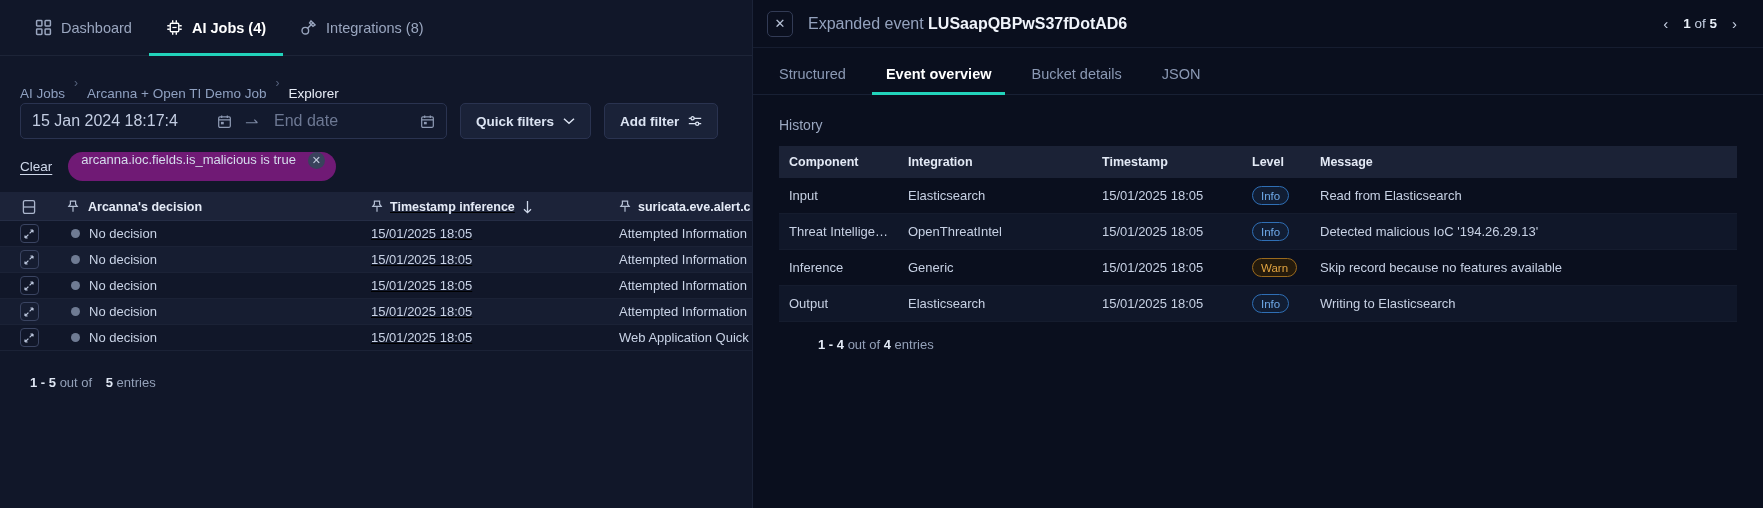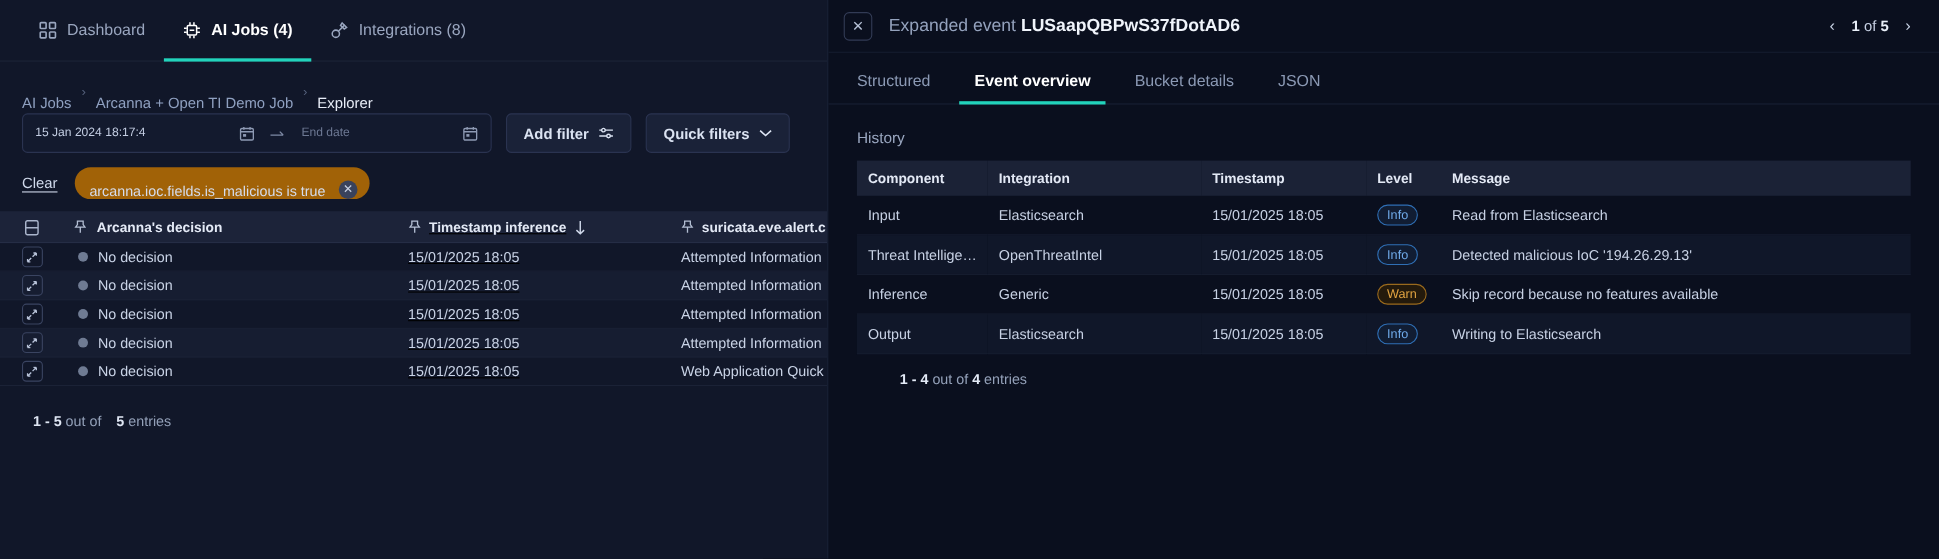--- a/index.html
+++ b/index.html
@@ -62,21 +62,21 @@
     padding: 10px 0 0 20px;
     height: 48px;
   }
   #daterange {
     display: flex; align-items: center;
     width: 427px; height: 36px;
     border: 1px solid #2a3350;
     border-radius: 5px;
     background: #131a2e;
     padding: 0 11px;
-    font-size: 11px;
+    font-size: 16px;
   }
   .dr-text { color: #c3cde2; white-space: nowrap; }
   .dr-ph { color: #6d7893; }
   .dr-ico { margin-left: auto; display: flex; }
   .dr-ico svg { width: 15px; height: 15px; display: block; }
   .dr-arrow { padding: 0 13px; color: #7e8aa5; display: flex; }
   .dr-arrow svg { width: 16px; height: 12px; display: block; }
   .dr-seg1 { display: flex; align-items: center; flex: 0 0 200px; }
   .dr-seg2 { display: flex; align-items: center; flex: 1; }
 
@@ -99,23 +99,23 @@
     height: 42px;
   }
   #clear-link {
     color: #cfd8ea; font-size: 13.5px;
     border-bottom: 1px solid #5a6party;
     text-decoration: underline;
     text-underline-offset: 3px;
     cursor: pointer;
   }
   .chip {
-    display: flex; align-items: flex-end; gap: 12px;
+    display: flex; align-items: flex-start; gap: 12px;
     height: 29px; padding: 0 11px 0 13px;
-    background: #a16207;
+    background: #701a75;
     border-radius: 15px;
     color: #d5dcec; font-size: 13px;
     cursor: pointer;
   }
   .chip-x {
     width: 17px; height: 17px; border-radius: 50%;
     background: #39425c; color: #c4cddf;
     display: flex; align-items: center; justify-content: center;
     font-size: 11px; line-height: 1;
     cursor: pointer;
@@ -323,35 +323,35 @@
           <svg viewBox="0 0 16 16" fill="none" stroke="#8e9ab4" stroke-width="1.3">
             <rect x="1.8" y="3" width="12.4" height="11.2" rx="1.3"></rect>
             <path d="M1.8 6.2h12.4M5 1.6v2.6M11 1.6v2.6"></path>
             <rect x="4.2" y="8.4" width="3" height="2.6" fill="#8e9ab4" stroke="none"></rect>
           </svg>
         </span>
       </div>
     </div>
 
     <div class="fbtn">
+      <span>Quick filters</span>
+      <span>
+        <svg width="12" height="8" viewBox="0 0 12 8" fill="none" stroke="#dbe3f2" stroke-width="1.5">
+          <path d="M1 1.8 L6 6.2 L11 1.8"></path>
+        </svg>
+      </span>
+    </div>
+
+    <div class="fbtn">
       <span>Add filter</span>
       <span>
         <svg width="14" height="12" viewBox="0 0 14 12" fill="none" stroke="#dbe3f2" stroke-width="1.3">
           <path d="M0.8 3.3h12.4M0.8 8.7h12.4"></path>
           <circle cx="4.6" cy="3.3" r="1.6" fill="#1a2238"></circle>
           <circle cx="9.2" cy="8.7" r="1.6" fill="#1a2238"></circle>
-        </svg>
-      </span>
-    </div>
-
-    <div class="fbtn">
-      <span>Quick filters</span>
-      <span>
-        <svg width="12" height="8" viewBox="0 0 12 8" fill="none" stroke="#dbe3f2" stroke-width="1.5">
-          <path d="M1 1.8 L6 6.2 L11 1.8"></path>
         </svg>
       </span>
     </div>
   </div>
 
   <div id="chiprow">
     <span id="clear-link">Clear</span>
     <span class="chip">
       <span>arcanna.ioc.fields.is_malicious is true</span>
       <span class="chip-x">✕</span>

